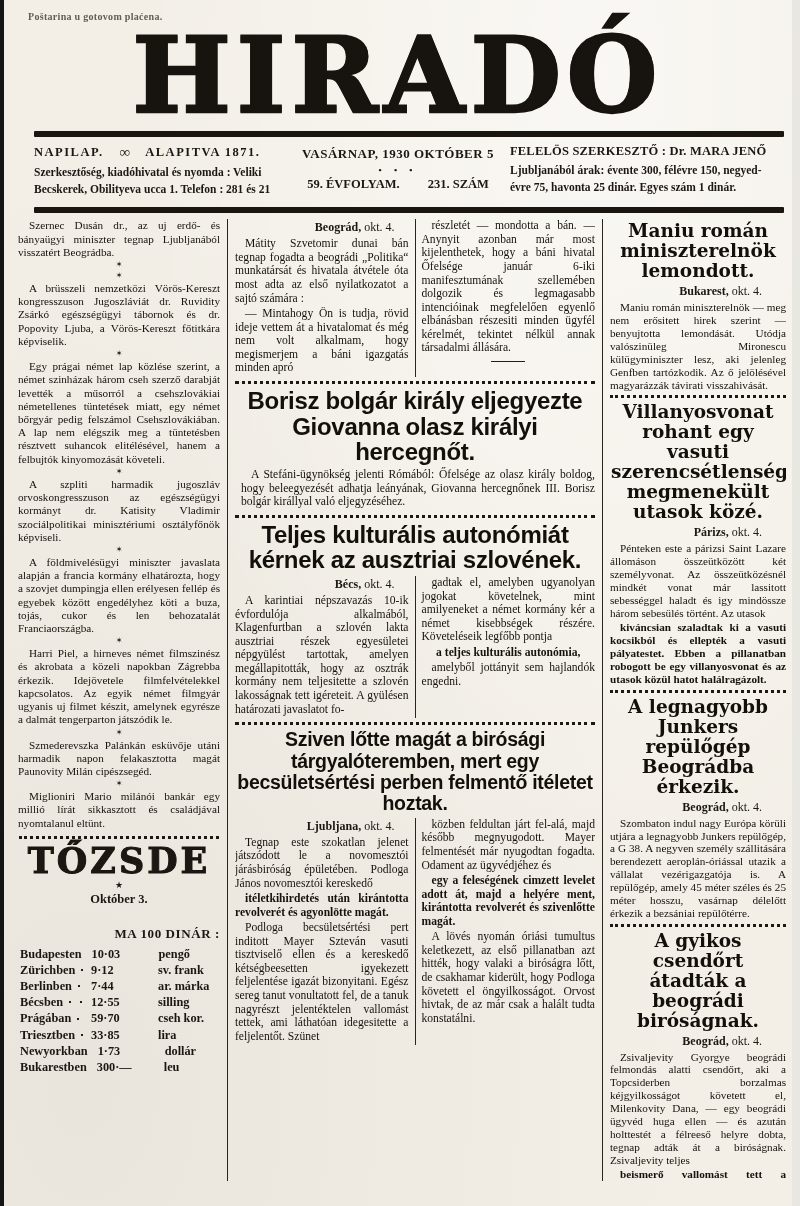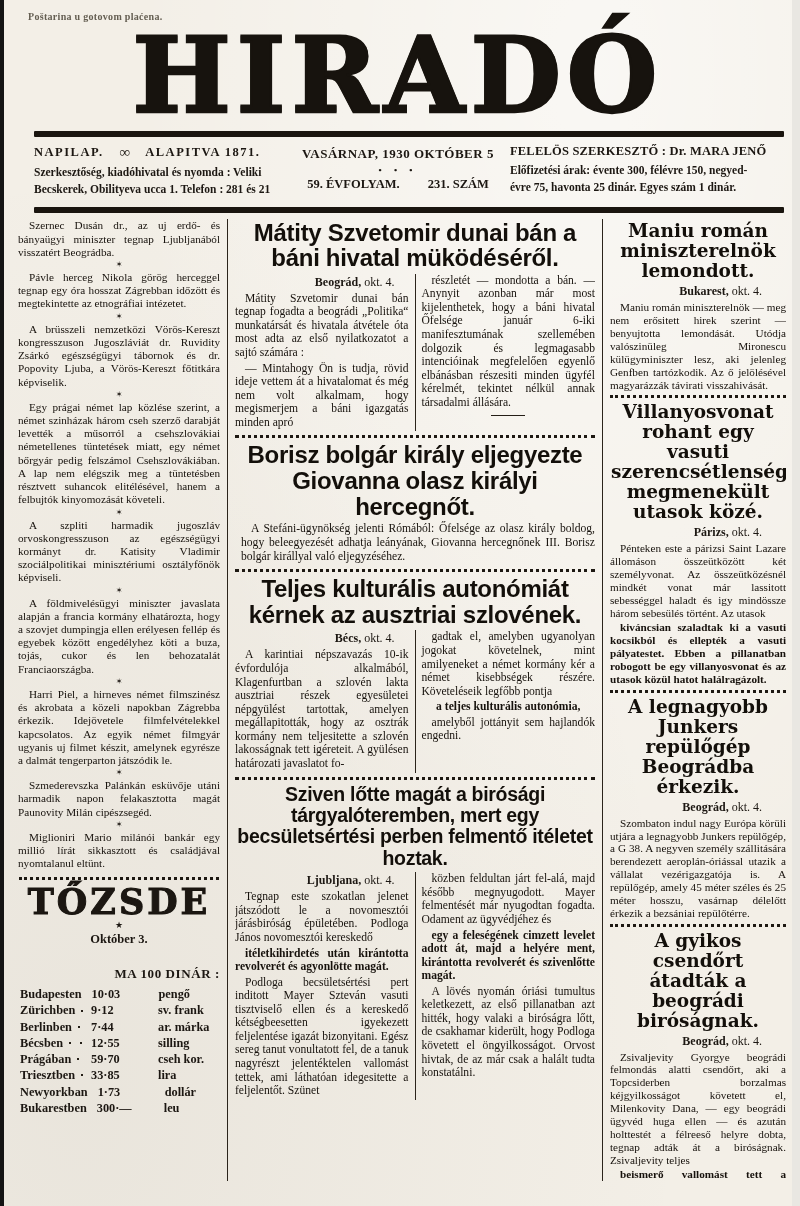--- a/index.html
+++ b/index.html
@@ -100,33 +100,32 @@
       <div class="date">VASÁRNAP, 1930 OKTÓBER 5</div>
       <div class="stars">• • •</div>
       <div class="vol">
         <span>59. ÉVFOLYAM.</span>
         <span>231. SZÁM</span>
       </div>
     </div>
     <div class="i-right">
       <div class="editor">FELELÖS SZERKESZTŐ : Dr. MARA JENŐ</div>
       <div class="subs">
-        <div>Előfizetési árak: évente 300, félévre 150, negyed-</div>
+        <div>Ljubljanából árak: évente 300, félévre 150, negyed-</div>
         <div>évre 75, havonta 25 dinár. Egyes szám 1 dinár.</div>
       </div>
     </div>
   </div>
   <div class="rule"></div>
 
   <div class="body3">
 
     <div class="colL">
       <p class="brief">Szernec Dusán dr., az uj erdő- és bányaügyi miniszter tegnap Ljubljanából visszatért Beográdba.</p>
       <div class="bsep">✶</div>
-      <p class="brief">Pávle herceg Nikola görög herceggel tegnap egy óra hosszat Zágrebban időzött és megtekintette az etnográfiai intézetet.</p>
       <div class="bsep">✶</div>
       <p class="brief">A brüsszeli nemzetközi Vörös-Kereszt kongresszuson Jugoszláviát dr. Ruvidity Zsárkó egészségügyi tábornok és dr. Popovity Ljuba, a Vörös-Kereszt főtitkára képviselik.</p>
       <div class="bsep">✶</div>
       <p class="brief">Egy prágai német lap közlése szerint, a német szinházak három cseh szerző darabját levették a műsorról a csehszlovákiai németellenes tüntetések miatt, egy német bőrgyár pedig felszámol Csehszlovákiában. A lap nem elégszik meg a tüntetésben résztvett suhancok elitélésével, hanem a felbujtók kinyomozását követeli.</p>
       <div class="bsep">✶</div>
       <p class="brief">A szpliti harmadik jugoszláv orvoskongresszuson az egészségügyi kormányt dr. Katisity Vladimir szociálpolitikai minisztériumi osztályfőnök képviseli.</p>
       <div class="bsep">✶</div>
       <p class="brief">A földmivelésügyi miniszter javaslata alapján a francia kormány elhatározta, hogy a szovjet dumpingja ellen erélyesen fellép és egyebek között engedélyhez köti a buza, tojás, cukor és len behozatalát Franciaországba.</p>
       <div class="bsep">✶</div>
       <p class="brief">Harri Piel, a hirneves német filmszinész és akrobata a közeli napokban Zágrebba érkezik. Idejövetele filmfelvételekkel kapcsolatos. Az egyik német filmgyár ugyanis uj filmet készit, amelynek egyrésze a dalmát tengerparton játszódik le.</p>
@@ -189,21 +188,20 @@
         <span class="tz-val">300·—</span>
         <span class="tz-unit">leu</span>
       </div>
     </div>
 
     <div class="vr"></div>
 
     <div class="colM">
 
       <article class="mart">
-        <h2 class="h-a1">Mátity Szvetomir dunai bán a báni hivatal müködéséről.</h2>
         <div class="twocol">
           <div class="tc tc1">
             <div class="dateline"><b>Beográd,</b> <span>okt. 4.</span></div>
             <p class="para">Mátity Szvetomir dunai bán tegnap fogadta a beográdi „Politika“ munkatársát és hivatala átvétele óta most adta az első nyilatkozatot a sajtó számára :</p>
             <p class="para">— Mintahogy Ön is tudja, rövid ideje vettem át a hivatalomat és még nem volt alkalmam, hogy megismerjem a báni igazgatás minden apró</p>
           </div>
           <div class="tc tc2">
             <p class="para">részletét — mondotta a bán. — Anynyit azonban már most kijelenthetek, hogy a báni hivatal Őfelsége január 6-iki manifesztumának szellemében dolgozik és legmagasabb intencióinak megfelelően egyenlő elbánásban részesiti minden ügyfél kérelmét, tekintet nélkül annak társadalmi állására.</p>
             <div class="end-dash"></div>
           </div>

